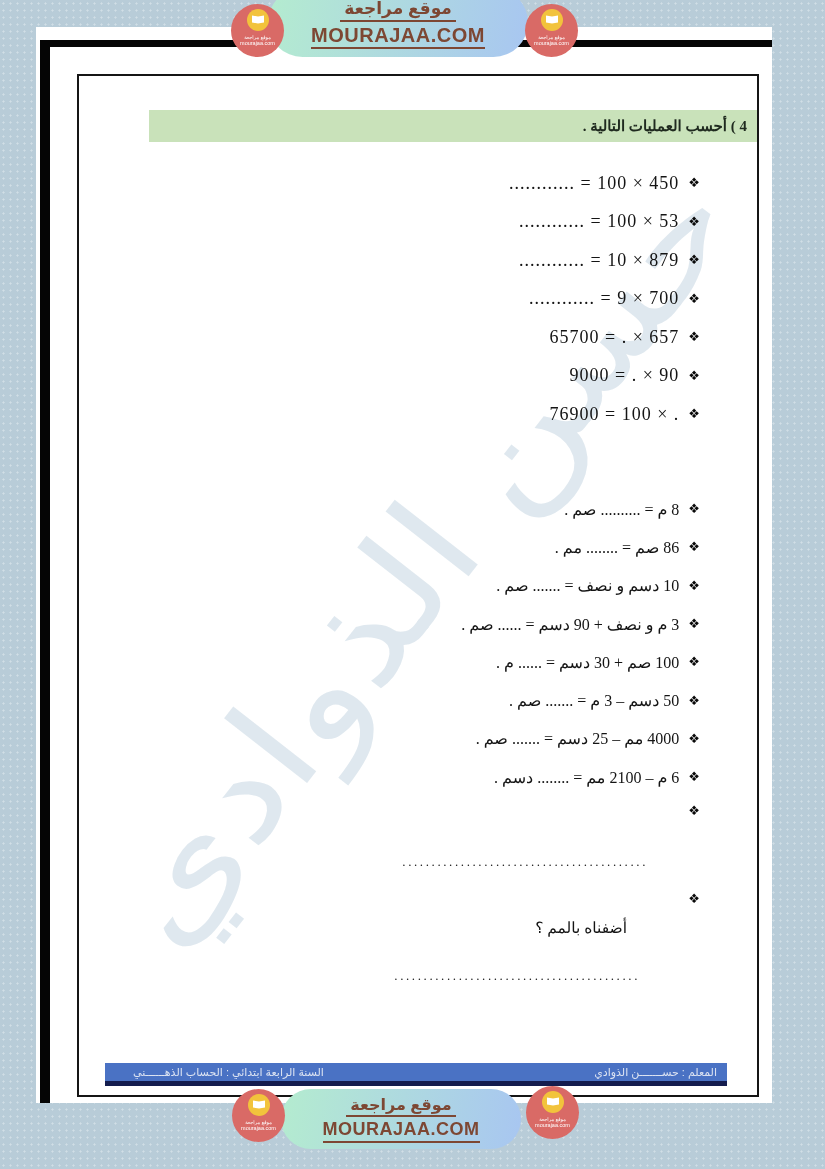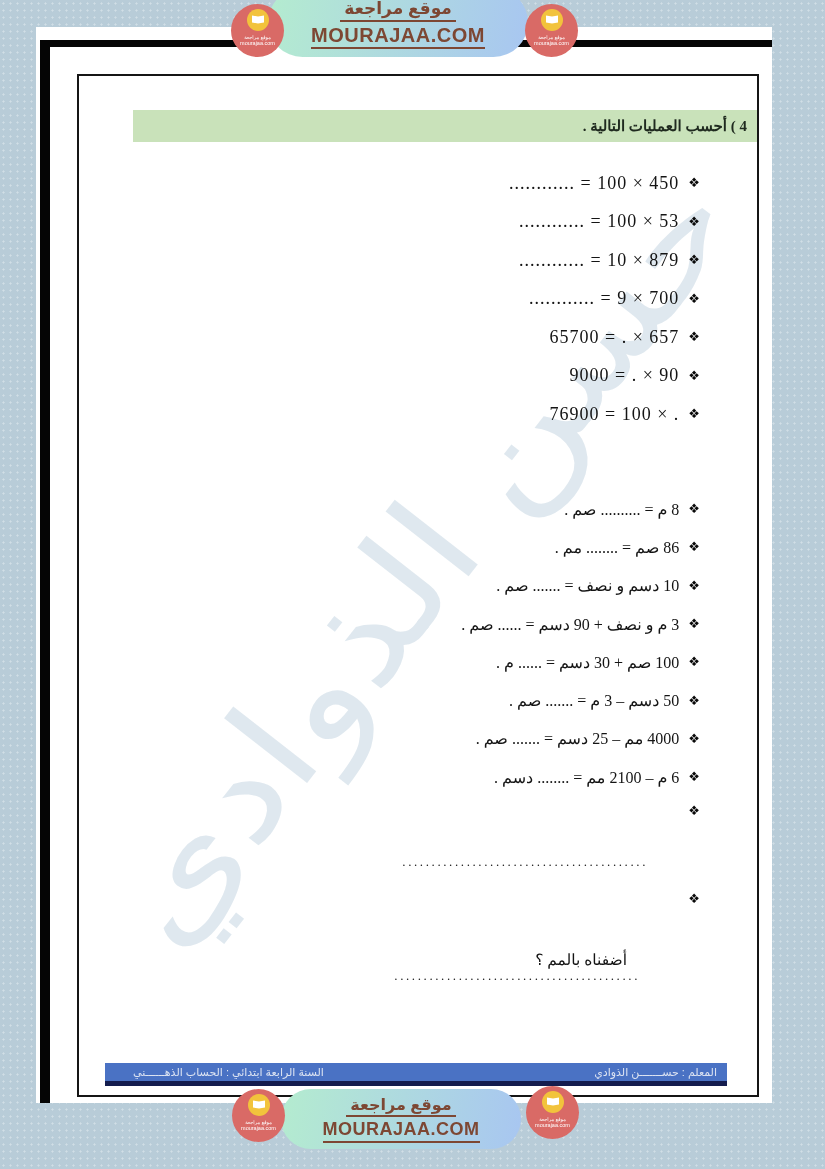--- a/index.html
+++ b/index.html
@@ -18,22 +18,22 @@
   
   .watermark{
     position:absolute;left:80px;top:230px;width:680px;height:660px;
     display:flex;align-items:center;justify-content:center;
     transform:rotate(-52deg) scale(1.25,1.05);
     font-size:132px;color:#c6d6e2;opacity:.55;white-space:nowrap;
     pointer-events:none;z-index:2;
   }
   
   .sec-bar{
-    position:absolute;left:133px;width:608px;height:32px;background:#c9e2ba;
-    display:flex;align-items:center;z-index:3;padding-left:16px;
+    position:absolute;left:149px;width:608px;height:32px;background:#c9e2ba;
+    display:flex;align-items:center;z-index:3;
   }
   .sec-bar .sec-title{
     width:100%;direction:rtl;text-align:right;padding:0 10px;
     font-size:15px;font-weight:bold;color:#1f2a1f;white-space:nowrap;
   }
   #bar4{top:110px;} #bar5{top:440px;}
   
   .rows{position:absolute;right:125px;width:565px;z-index:3;}
   #rows4{top:164px;} #rows5{top:490px;}
   .prob-row{
@@ -43,21 +43,21 @@
   #rows4 .prob-row{height:38.5px;font-size:18px;letter-spacing:1px;}
   #rows5 .prob-row{height:38.3px;font-size:16px;letter-spacing:.4px;}
   .bullet{font-size:13px;margin-left:9px;color:#090909;letter-spacing:0;}
   
   .wp-line{
     position:absolute;right:125px;width:575px;direction:rtl;text-align:right;
     font-size:15.5px;color:#141414;white-space:nowrap;z-index:3;
     display:flex;direction:rtl;align-items:center;
   }
   .wp-line .bullet{margin-left:7px;}
-  .wp-cont{position:absolute;direction:rtl;font-size:15.5px;color:#141414;white-space:nowrap;z-index:3;margin-top:32px;}
+  .wp-cont{position:absolute;direction:rtl;font-size:15.5px;color:#141414;white-space:nowrap;z-index:3;}
   .ans-dots{
     position:absolute;direction:ltr;font-size:13px;color:#232323;
     letter-spacing:2.6px;white-space:nowrap;z-index:3;
   }
   
   .footer-bar{
     position:absolute;left:105px;top:1063px;width:622px;height:23px;
     background:#4a72c4;border-bottom:5px solid #141c4e;
     display:flex;direction:rtl;align-items:center;justify-content:space-between;
     padding:0 10px 0 28px;box-sizing:border-box;z-index:4;

